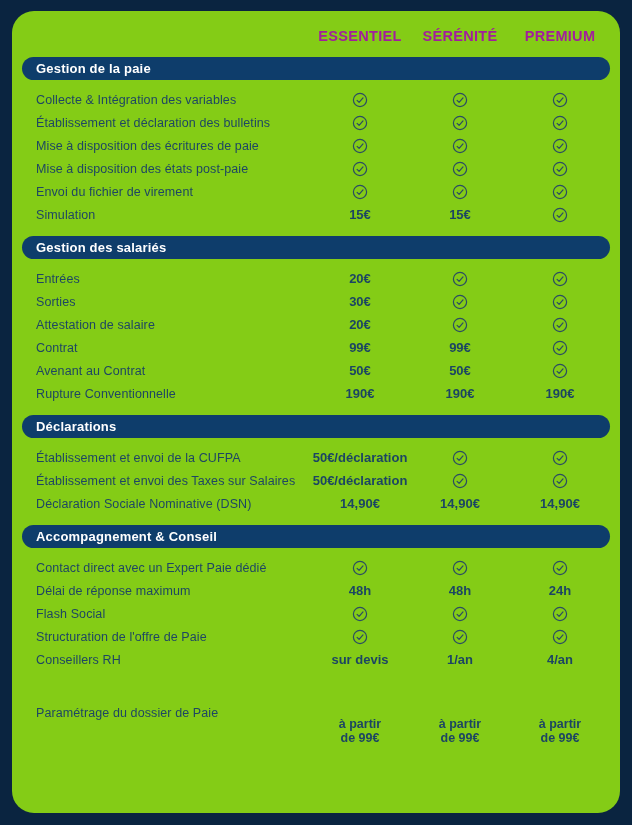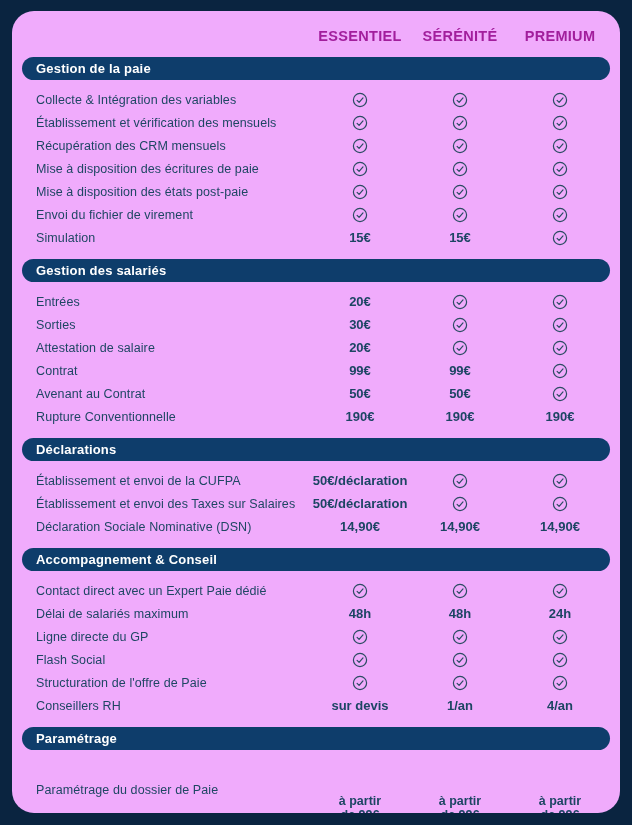--- a/index.html
+++ b/index.html
@@ -11,21 +11,21 @@
   .page {
     position: relative;
     width: 632px;
     height: 825px;
     background: #0a2440;
     overflow: hidden;
   }
   .card {
     position: absolute;
     left: 12px; top: 11px; right: 12px; bottom: 12px;
-    background: #f0abfc;
+    background: #84cc16;
     border-radius: 22px;
     padding: 15px 10px 10px 10px;
     overflow: hidden;
   }
   .col-headers {
     display: flex;
     align-items: center;
     margin-bottom: 13px;
     padding-top: 2px;
   }
@@ -115,42 +115,21 @@
               </svg>
             </div>
             <div class="cell">
               <svg class="check-icon" viewBox="0 0 16 16" width="16" height="16" aria-hidden="true">
                 <circle cx="8" cy="8" r="6.6" fill="none" stroke="currentColor" stroke-width="1.2"></circle>
                 <path d="M5.1 8.4l2 2 3.9-4.5" fill="none" stroke="currentColor" stroke-width="1.2" stroke-linecap="round" stroke-linejoin="round"></path>
               </svg>
             </div>
           </div>
           <div class="row">
-            <div class="row-label">Établissement et vérification des mensuels</div>
-            <div class="cell">
-              <svg class="check-icon" viewBox="0 0 16 16" width="16" height="16" aria-hidden="true">
-                <circle cx="8" cy="8" r="6.6" fill="none" stroke="currentColor" stroke-width="1.2"></circle>
-                <path d="M5.1 8.4l2 2 3.9-4.5" fill="none" stroke="currentColor" stroke-width="1.2" stroke-linecap="round" stroke-linejoin="round"></path>
-              </svg>
-            </div>
-            <div class="cell">
-              <svg class="check-icon" viewBox="0 0 16 16" width="16" height="16" aria-hidden="true">
-                <circle cx="8" cy="8" r="6.6" fill="none" stroke="currentColor" stroke-width="1.2"></circle>
-                <path d="M5.1 8.4l2 2 3.9-4.5" fill="none" stroke="currentColor" stroke-width="1.2" stroke-linecap="round" stroke-linejoin="round"></path>
-              </svg>
-            </div>
-            <div class="cell">
-              <svg class="check-icon" viewBox="0 0 16 16" width="16" height="16" aria-hidden="true">
-                <circle cx="8" cy="8" r="6.6" fill="none" stroke="currentColor" stroke-width="1.2"></circle>
-                <path d="M5.1 8.4l2 2 3.9-4.5" fill="none" stroke="currentColor" stroke-width="1.2" stroke-linecap="round" stroke-linejoin="round"></path>
-              </svg>
-            </div>
-          </div>
-          <div class="row">
-            <div class="row-label">Récupération des CRM mensuels</div>
+            <div class="row-label">Établissement et déclaration des bulletins</div>
             <div class="cell">
               <svg class="check-icon" viewBox="0 0 16 16" width="16" height="16" aria-hidden="true">
                 <circle cx="8" cy="8" r="6.6" fill="none" stroke="currentColor" stroke-width="1.2"></circle>
                 <path d="M5.1 8.4l2 2 3.9-4.5" fill="none" stroke="currentColor" stroke-width="1.2" stroke-linecap="round" stroke-linejoin="round"></path>
               </svg>
             </div>
             <div class="cell">
               <svg class="check-icon" viewBox="0 0 16 16" width="16" height="16" aria-hidden="true">
                 <circle cx="8" cy="8" r="6.6" fill="none" stroke="currentColor" stroke-width="1.2"></circle>
                 <path d="M5.1 8.4l2 2 3.9-4.5" fill="none" stroke="currentColor" stroke-width="1.2" stroke-linecap="round" stroke-linejoin="round"></path>
@@ -375,45 +354,24 @@
               </svg>
             </div>
             <div class="cell">
               <svg class="check-icon" viewBox="0 0 16 16" width="16" height="16" aria-hidden="true">
                 <circle cx="8" cy="8" r="6.6" fill="none" stroke="currentColor" stroke-width="1.2"></circle>
                 <path d="M5.1 8.4l2 2 3.9-4.5" fill="none" stroke="currentColor" stroke-width="1.2" stroke-linecap="round" stroke-linejoin="round"></path>
               </svg>
             </div>
           </div>
           <div class="row">
-            <div class="row-label">Délai de salariés maximum</div>
+            <div class="row-label">Délai de réponse maximum</div>
             <div class="cell">48h</div>
             <div class="cell">48h</div>
             <div class="cell">24h</div>
-          </div>
-          <div class="row">
-            <div class="row-label">Ligne directe du GP</div>
-            <div class="cell">
-              <svg class="check-icon" viewBox="0 0 16 16" width="16" height="16" aria-hidden="true">
-                <circle cx="8" cy="8" r="6.6" fill="none" stroke="currentColor" stroke-width="1.2"></circle>
-                <path d="M5.1 8.4l2 2 3.9-4.5" fill="none" stroke="currentColor" stroke-width="1.2" stroke-linecap="round" stroke-linejoin="round"></path>
-              </svg>
-            </div>
-            <div class="cell">
-              <svg class="check-icon" viewBox="0 0 16 16" width="16" height="16" aria-hidden="true">
-                <circle cx="8" cy="8" r="6.6" fill="none" stroke="currentColor" stroke-width="1.2"></circle>
-                <path d="M5.1 8.4l2 2 3.9-4.5" fill="none" stroke="currentColor" stroke-width="1.2" stroke-linecap="round" stroke-linejoin="round"></path>
-              </svg>
-            </div>
-            <div class="cell">
-              <svg class="check-icon" viewBox="0 0 16 16" width="16" height="16" aria-hidden="true">
-                <circle cx="8" cy="8" r="6.6" fill="none" stroke="currentColor" stroke-width="1.2"></circle>
-                <path d="M5.1 8.4l2 2 3.9-4.5" fill="none" stroke="currentColor" stroke-width="1.2" stroke-linecap="round" stroke-linejoin="round"></path>
-              </svg>
-            </div>
           </div>
           <div class="row">
             <div class="row-label">Flash Social</div>
             <div class="cell">
               <svg class="check-icon" viewBox="0 0 16 16" width="16" height="16" aria-hidden="true">
                 <circle cx="8" cy="8" r="6.6" fill="none" stroke="currentColor" stroke-width="1.2"></circle>
                 <path d="M5.1 8.4l2 2 3.9-4.5" fill="none" stroke="currentColor" stroke-width="1.2" stroke-linecap="round" stroke-linejoin="round"></path>
               </svg>
             </div>
             <div class="cell">
@@ -451,21 +409,20 @@
             </div>
           </div>
           <div class="row">
             <div class="row-label">Conseillers RH</div>
             <div class="cell">sur devis</div>
             <div class="cell">1/an</div>
             <div class="cell">4/an</div>
           </div>
         </div>
         <div class="section">
-          <div class="section-pill">Paramétrage</div>
           <div class="row">
             <div class="row-label">Paramétrage du dossier de Paie</div>
             <div class="cell value-multiline">à partir
 de 99€</div>
             <div class="cell value-multiline">à partir
 de 99€</div>
             <div class="cell value-multiline">à partir
 de 99€</div>
           </div>
         </div>

